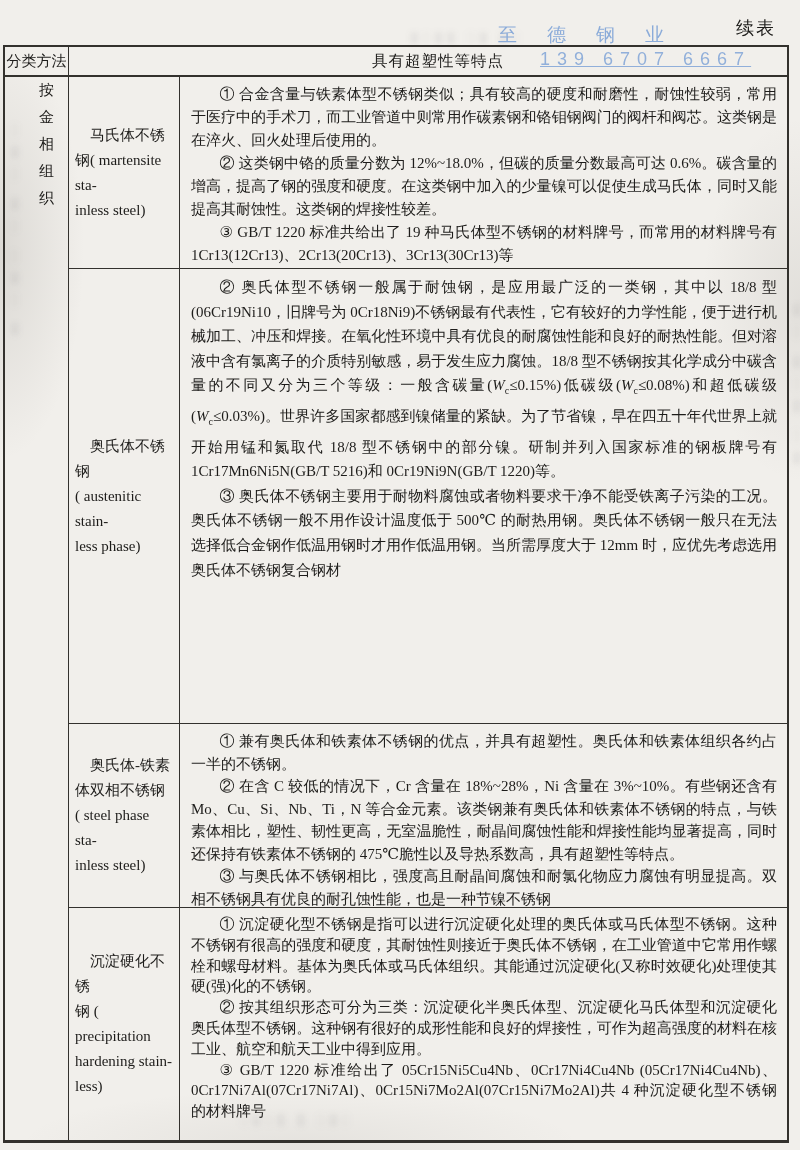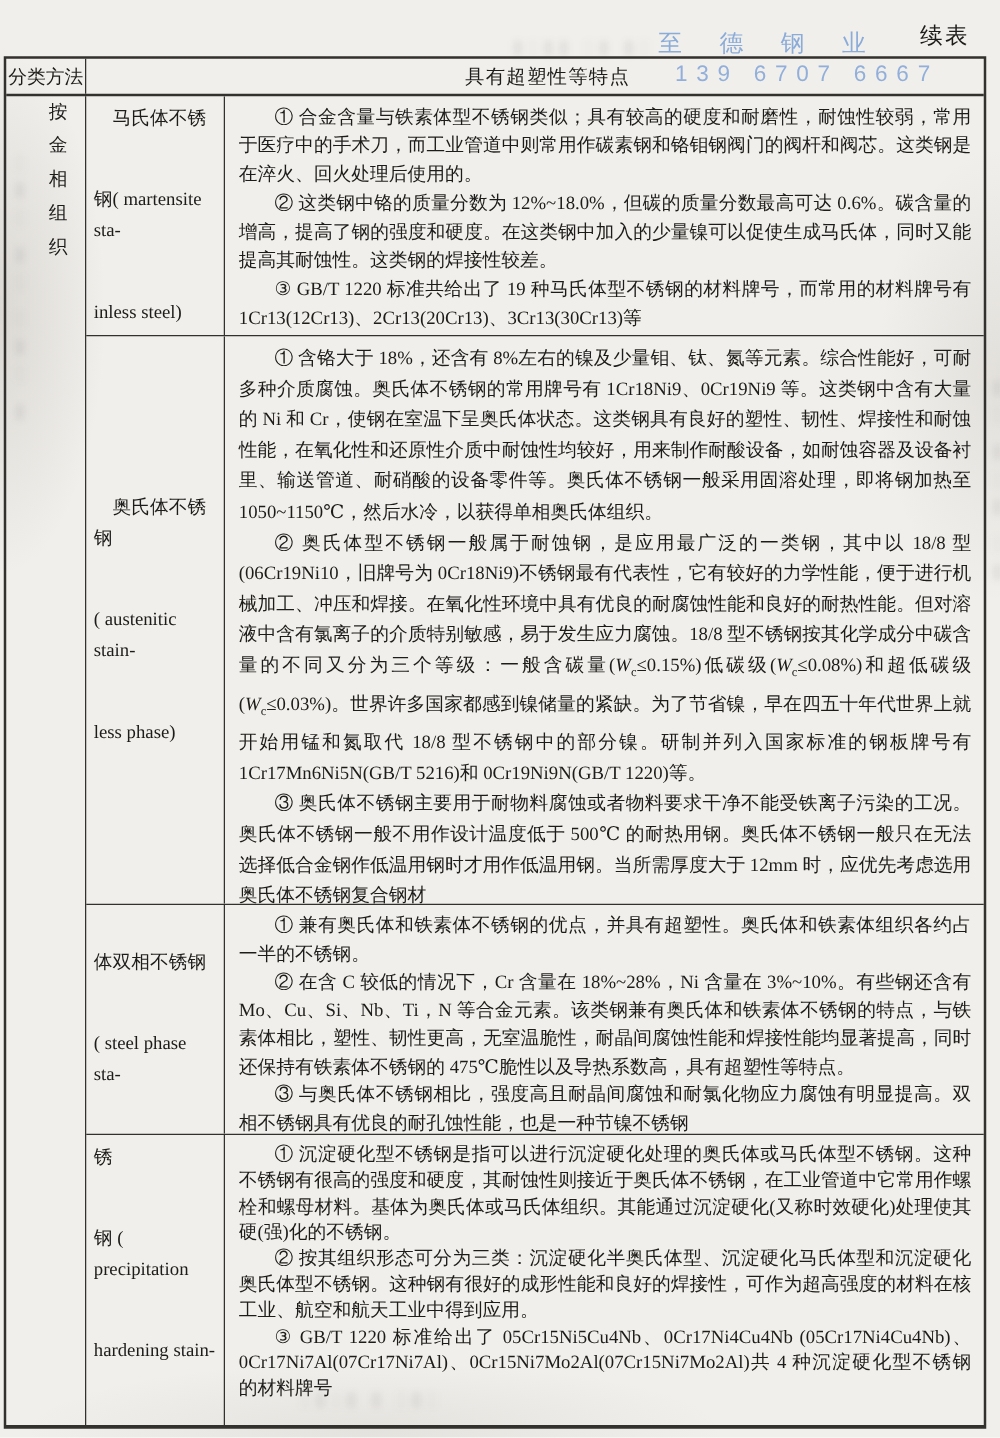--- a/index.html
+++ b/index.html
@@ -15,23 +15,23 @@
       #f1efeb;
   }
 
   
   .smudge { position:absolute; filter:blur(3px); color:rgba(70,70,75,0.10);
             font-size:15px; letter-spacing:4px; white-space:nowrap; pointer-events:none; }
 
   .continued { position:absolute; top:16px; right:24px; font-size:18px; letter-spacing:2px;margin-left:37px; }
 
   .watermark { position:absolute; top:22px; left:498px; color:#7aa0d6; pointer-events:none; }
-  .wm-company { font-size:19px; letter-spacing:30px; opacity:0.85;text-align:center; }
+  .wm-company { font-size:19px; letter-spacing:30px; opacity:0.85; }
   .wm-phone   { font-size:18px; letter-spacing:7px; margin-left:42px; margin-top:1px; opacity:0.8;
-                font-family:"Liberation Sans","DejaVu Sans",sans-serif; }
+                font-family:"Liberation Sans","DejaVu Sans",sans-serif;text-decoration:underline; }
 
   .table {
     position:absolute; left:3px; top:45px; width:786px; height:1098px;
     border:2px solid #33312d; border-bottom-width:3px;
     display:flex; flex-direction:column;
   }
 
   .thead { height:30px; display:flex; border-bottom:2px solid #33312d; flex:0 0 auto;gap:20px; }
   .th-method { width:64px; border-right:1.5px solid #33312d; display:flex;
                align-items:center; justify-content:center; font-size:15px; }
@@ -46,21 +46,21 @@
 
   .row { display:flex; overflow:hidden; }
   .row + .row { border-top:1.5px solid #33312d; }
   .row-1 { height:191px; flex:0 0 auto; }
   .row-2 { height:455px; flex:0 0 auto; }
   .row-3 { height:184px; flex:0 0 auto; }
   .row-4 { flex:1; }
 
   .label-cell { width:111px; border-right:1.5px solid #33312d; display:flex;
                 flex-direction:column; justify-content:center;
-                padding:0 5px 0 6px; font-size:15px; line-height:25px; overflow:hidden;gap:40px; }
+                padding:0 5px 0 6px; font-size:15px; line-height:25px; overflow:hidden; }
   .label-line:first-child { text-indent:1em; }
 
   .content-cell { flex:1; padding:6px 10px 3px 11px; overflow:hidden; }
   .content-cell p { font-size:15px; text-align:justify; text-indent:1.9em; }
   .row-1 .content-cell p { line-height:23px; }
   .row-2 .content-cell p { line-height:24.6px; }
   .row-3 .content-cell p { line-height:22.5px; }
   .row-4 .content-cell p { line-height:20.8px; }
   .content-cell sub { font-size:10px; }
 </style>
@@ -110,21 +110,20 @@
           </div>
         </div>
 
         <div class="row row-2">
           <div class="label-cell">
             <div class="label-line">奥氏体不锈钢</div>
             <div class="label-line">( austenitic stain-</div>
             <div class="label-line">less phase)</div>
           </div>
           <div class="content-cell">
-            <p>① 含铬大于 18%，还含有 8%左右的镍及少量钼、钛、氮等元素。综合性能好，可耐多种介质腐蚀。奥氏体不锈钢的常用牌号有 1Cr18Ni9、0Cr19Ni9 等。这类钢中含有大量的 Ni 和 Cr，使钢在室温下呈奥氏体状态。这类钢具有良好的塑性、韧性、焊接性和耐蚀性能，在氧化性和还原性介质中耐蚀性均较好，用来制作耐酸设备，如耐蚀容器及设备衬里、输送管道、耐硝酸的设备零件等。奥氏体不锈钢一般采用固溶处理，即将钢加热至 1050~1150℃，然后水冷，以获得单相奥氏体组织。</p>
             <p>② 奥氏体型不锈钢一般属于耐蚀钢，是应用最广泛的一类钢，其中以 18/8 型(06Cr19Ni10，旧牌号为 0Cr18Ni9)不锈钢最有代表性，它有较好的力学性能，便于进行机械加工、冲压和焊接。在氧化性环境中具有优良的耐腐蚀性能和良好的耐热性能。但对溶液中含有氯离子的介质特别敏感，易于发生应力腐蚀。18/8 型不锈钢按其化学成分中碳含量的不同又分为三个等级：一般含碳量(<i>W</i><sub>c</sub>≤0.15%)低碳级(<i>W</i><sub>c</sub>≤0.08%)和超低碳级(<i>W</i><sub>c</sub>≤0.03%)。世界许多国家都感到镍储量的紧缺。为了节省镍，早在四五十年代世界上就开始用锰和氮取代 18/8 型不锈钢中的部分镍。研制并列入国家标准的钢板牌号有 1Cr17Mn6Ni5N(GB/T 5216)和 0Cr19Ni9N(GB/T 1220)等。</p>
             <p>③ 奥氏体不锈钢主要用于耐物料腐蚀或者物料要求干净不能受铁离子污染的工况。奥氏体不锈钢一般不用作设计温度低于 500℃ 的耐热用钢。奥氏体不锈钢一般只在无法选择低合金钢作低温用钢时才用作低温用钢。当所需厚度大于 12mm 时，应优先考虑选用奥氏体不锈钢复合钢材</p>
           </div>
         </div>
 
         <div class="row row-3">
           <div class="label-cell">
             <div class="label-line">奥氏体-铁素</div>
             <div class="label-line">体双相不锈钢</div>
             <div class="label-line">( steel phase sta-</div>

